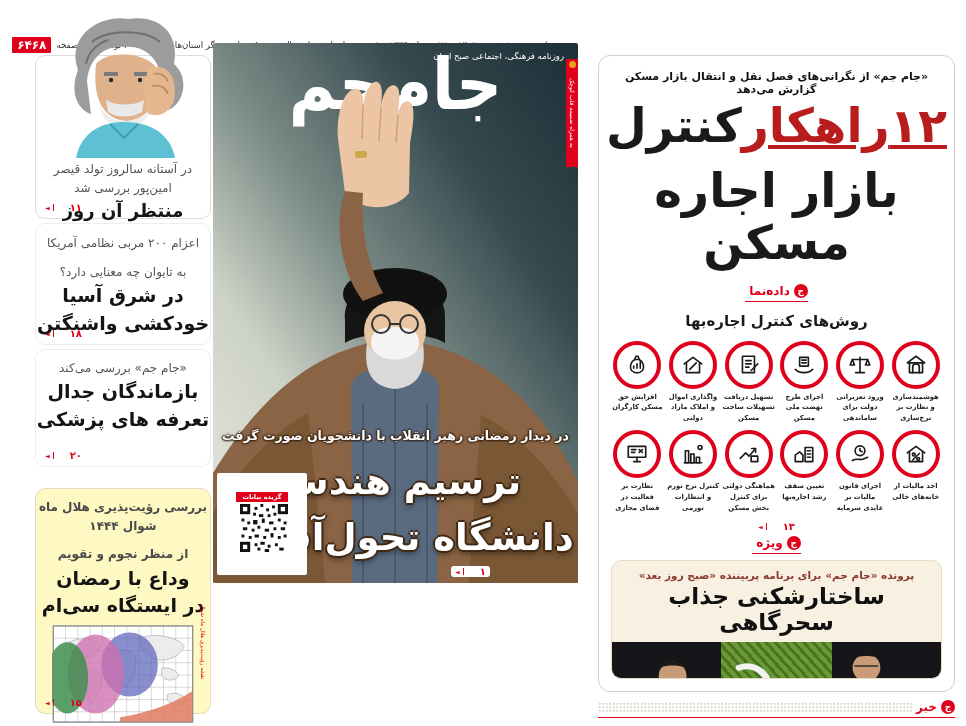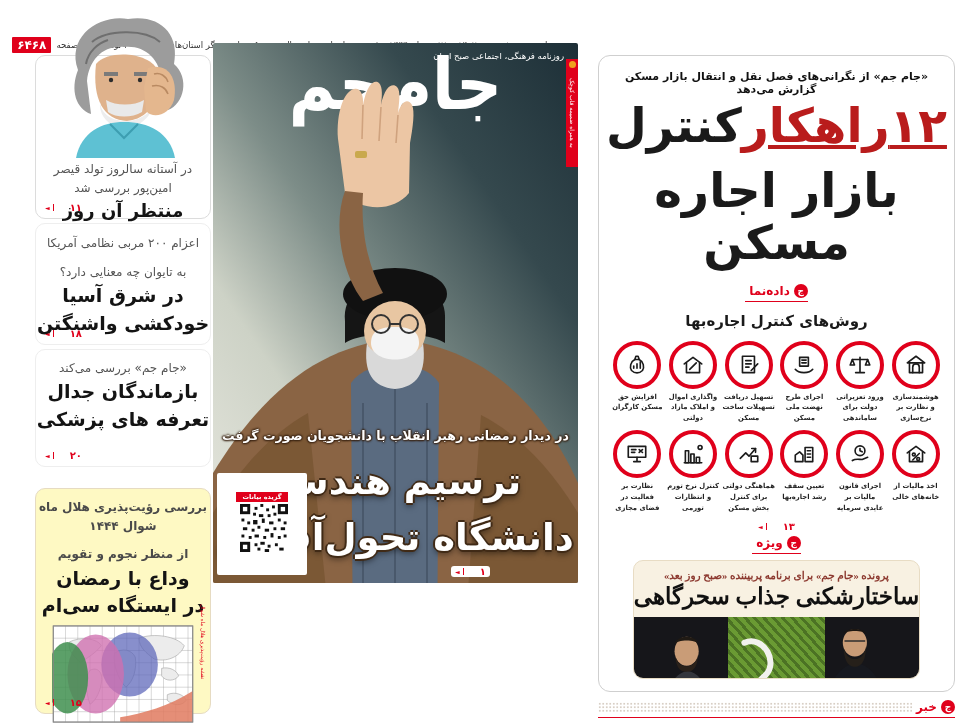--- a/index.html
+++ b/index.html
@@ -65,21 +65,21 @@
   .dn-title{text-align:center;font-size:15px;font-weight:bold;margin:10px 0 4px;}
   .icon-grid{display:grid;grid-template-columns:repeat(6,1fr);column-gap:3px;margin-top:2px;}
   .ditem{text-align:center;}
   .ring{width:40px;height:40px;border:4px solid #e0001b;border-radius:50%;margin:5px auto 3px;
         display:flex;align-items:center;justify-content:center;background:#fff;}
   .ring svg{width:24px;height:24px;}
   .ring svg *{stroke:#1b1b1b;stroke-width:1.5;fill:none;stroke-linecap:round;stroke-linejoin:round;}
   .dlabel{font-size:6.8px;font-weight:bold;color:#222;line-height:1.55;min-height:24px;}
   .dn-pm{margin:2px 0 0;}
   .vz-card{margin-top:6px;background:#f8f1e2;border:1px solid #e8dcc4;border-radius:10px;overflow:hidden;
-           flex:1;display:flex;flex-direction:column;margin-bottom:12px;font-family:Liberation Serif, serif;}
+           flex:1;display:flex;flex-direction:column;margin-bottom:12px;}
   .vz-kick{text-align:center;font-size:10.5px;font-weight:bold;color:#8d3a30;padding-top:8px;}
   .vz-head{text-align:center;font-size:23px;font-weight:bold;color:#101010;padding:2px 0 7px;}
   .vz-photo{position:relative;flex:1;min-height:120px;background:#16161a;}
   .vz-photo .green{position:absolute;left:33%;top:0;width:34%;height:100%;background:#6a9a33;
      background-image:repeating-linear-gradient(48deg,rgba(20,40,8,.35) 0 3px,transparent 3px 7px);}
   .vz-photo svg{position:absolute;inset:0;width:100%;height:100%;}
   
   .footer{position:absolute;left:598px;top:700px;width:357px;}
   .footer .sechead{margin-top:0;}
 </style>

